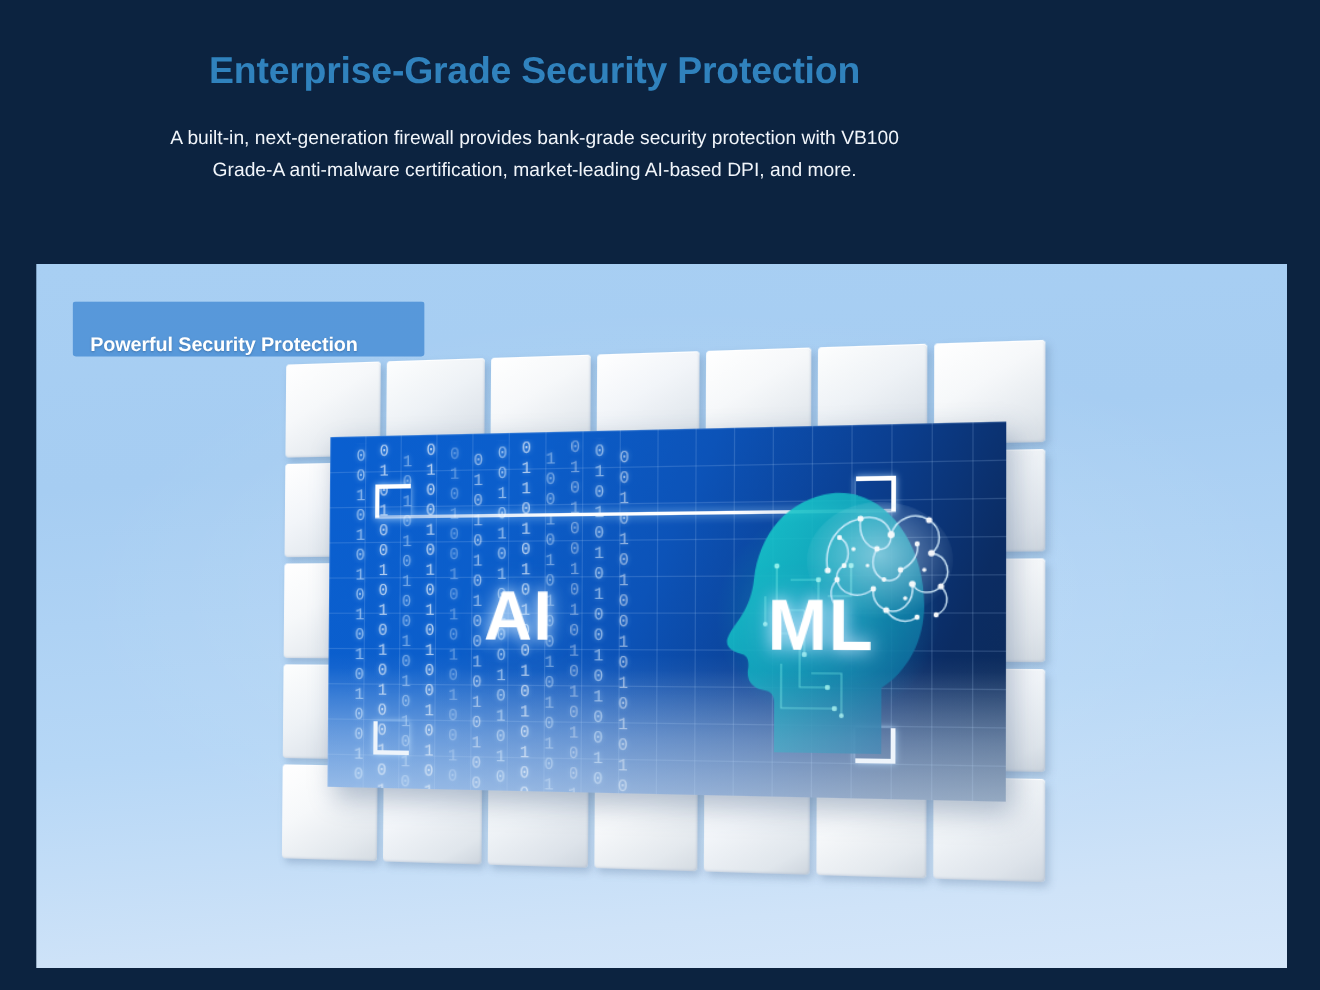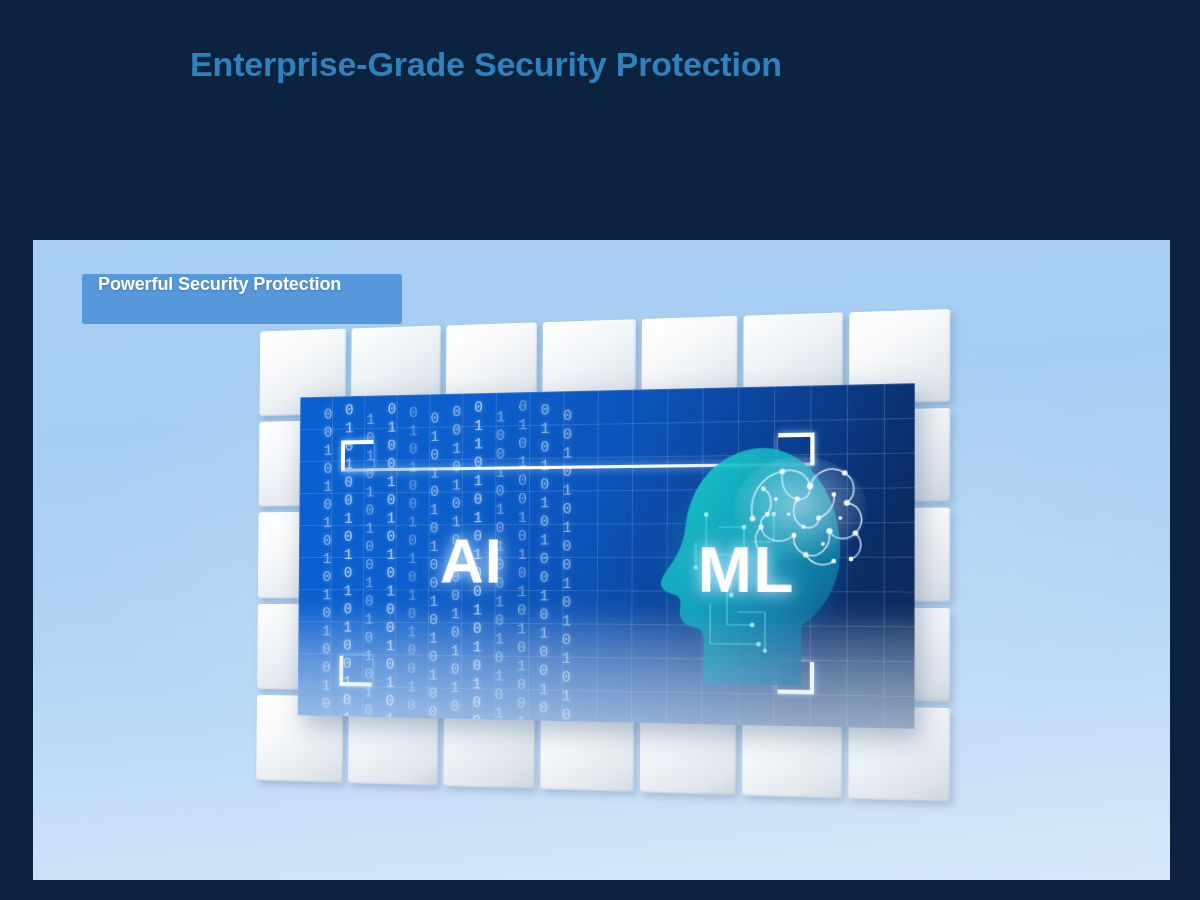--- a/index.html
+++ b/index.html
@@ -47,24 +47,23 @@
     pointer-events:none;
   }
 
   
   .badge{
     position:absolute;
     left:33px; top:34px;
     width:320px; height:50px;
     background:rgba(76,145,214,.88);
     border-radius:3px;
-    display:flex; align-items:flex-start;
+    display:flex; align-items:flex-end;
     padding-left:16px;
     z-index:40;
-    margin-left:16px;
   }
   .badge-label{
     color:#ffffff;
     font-size:18px;
     font-weight:bold;
     letter-spacing:-0.1px;
     text-shadow:0 1px 2px rgba(20,50,90,.35);
   }
 
   
@@ -194,20 +193,24 @@
     letter-spacing:1px;
     text-shadow:0 0 14px rgba(205,232,255,.95), 0 0 30px rgba(150,205,255,.7);
     z-index:6;
   }
 </style>
 </head>
 <body>
 
 <div class="hero-header">
   <h1 class="hero-title">Enterprise-Grade Security Protection</h1>
+  <div class="hero-sub">
+    <span class="line">A built-in, next-generation firewall provides bank-grade security protection with VB100</span>
+    <span class="line">Grade-A anti-malware certification, market-leading AI-based DPI, and more.</span>
+  </div>
 </div>
 
 <div class="media-panel">
 
   <div class="wall-stage">
     <div class="wall">
       <div class="tile"></div>
       <div class="tile v2"></div>
       <div class="tile"></div>
       <div class="tile v3"></div>

